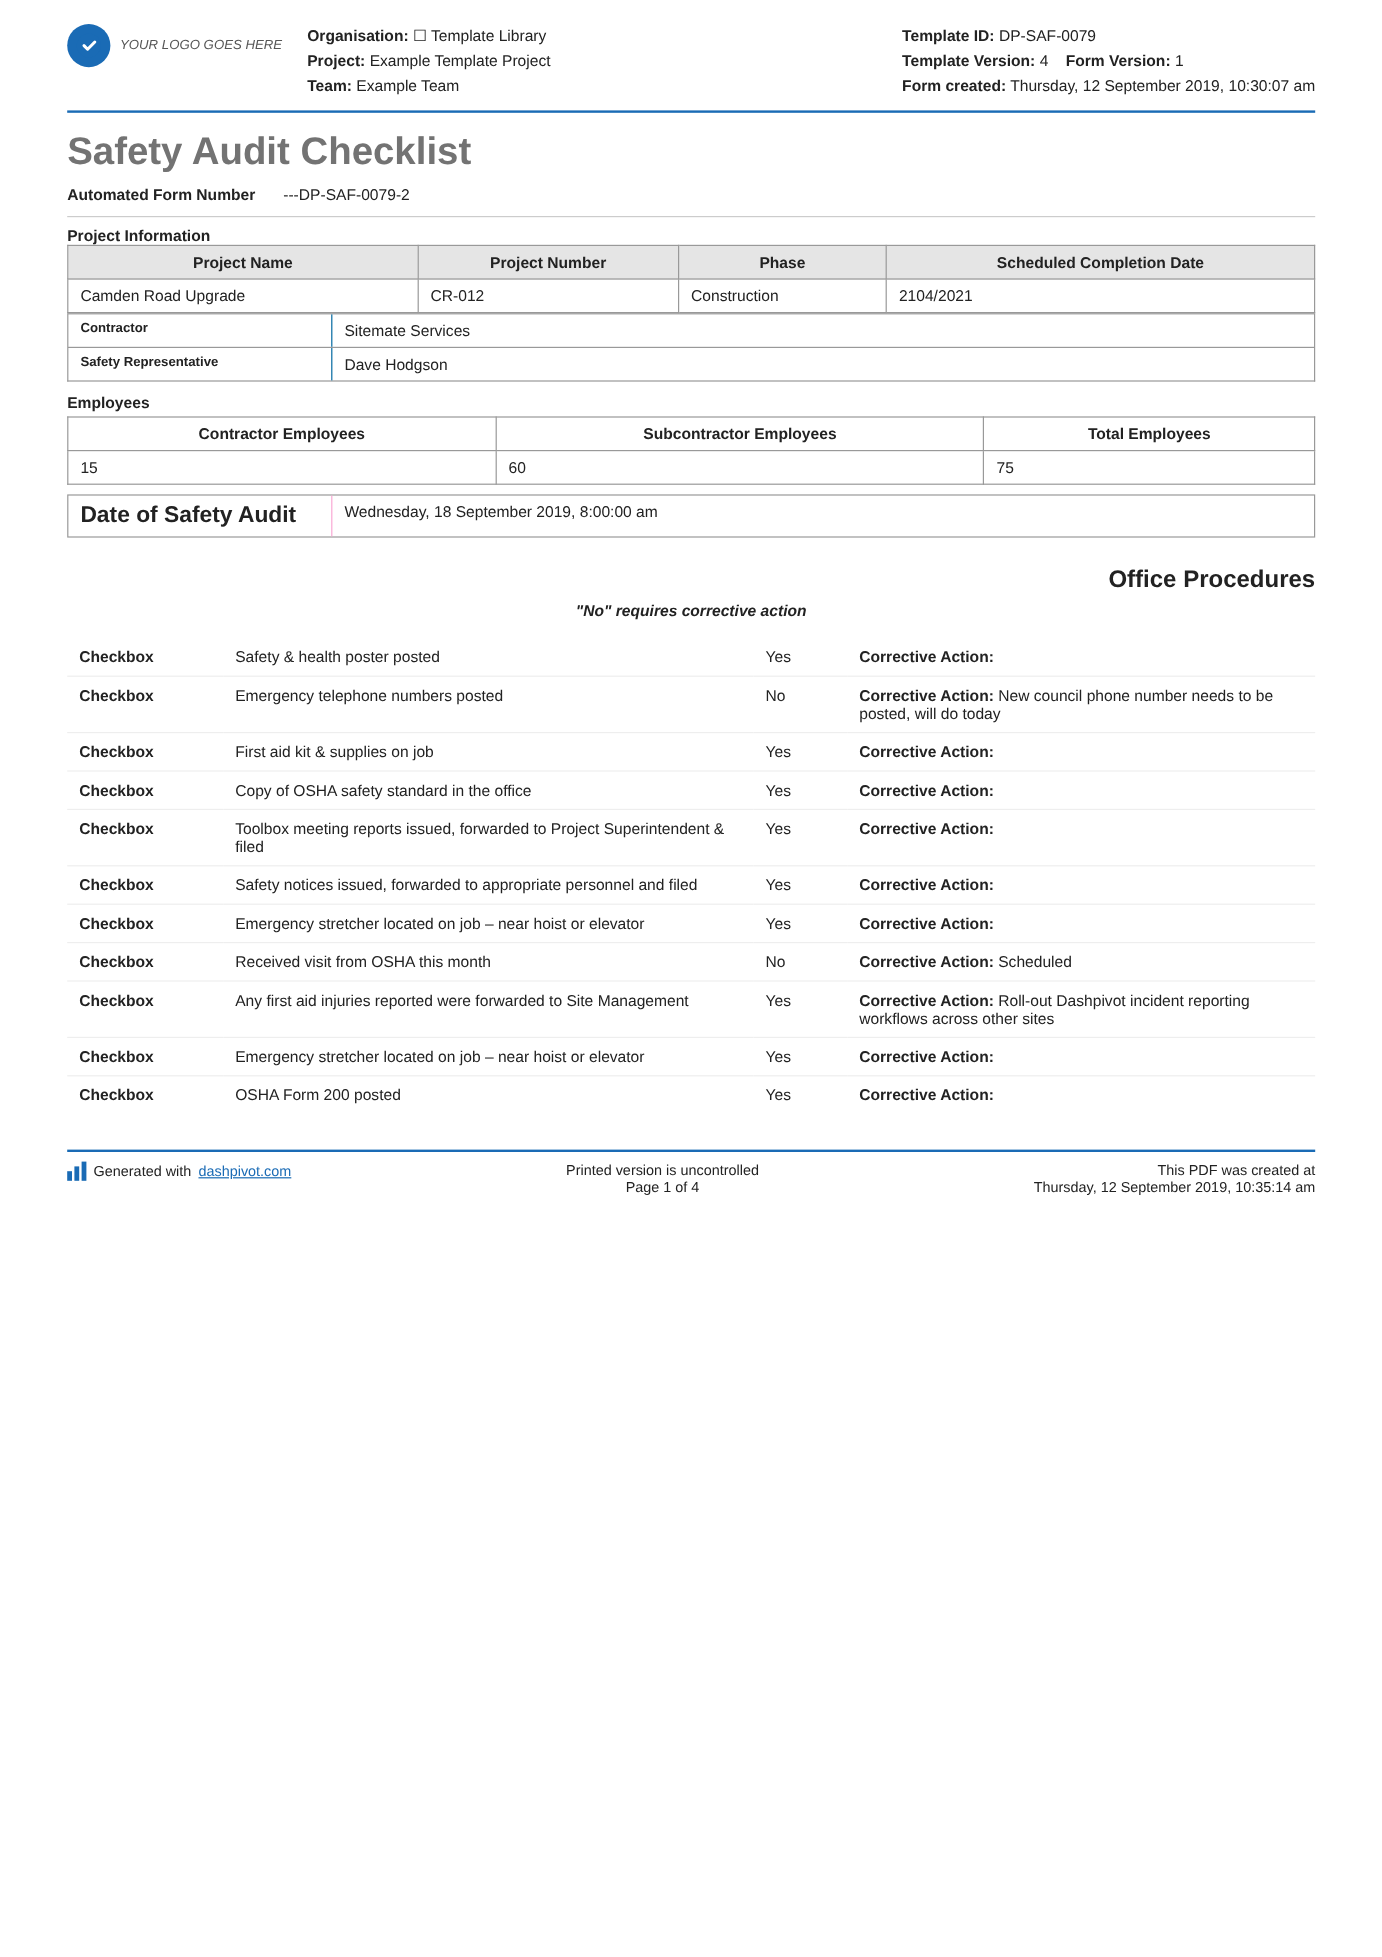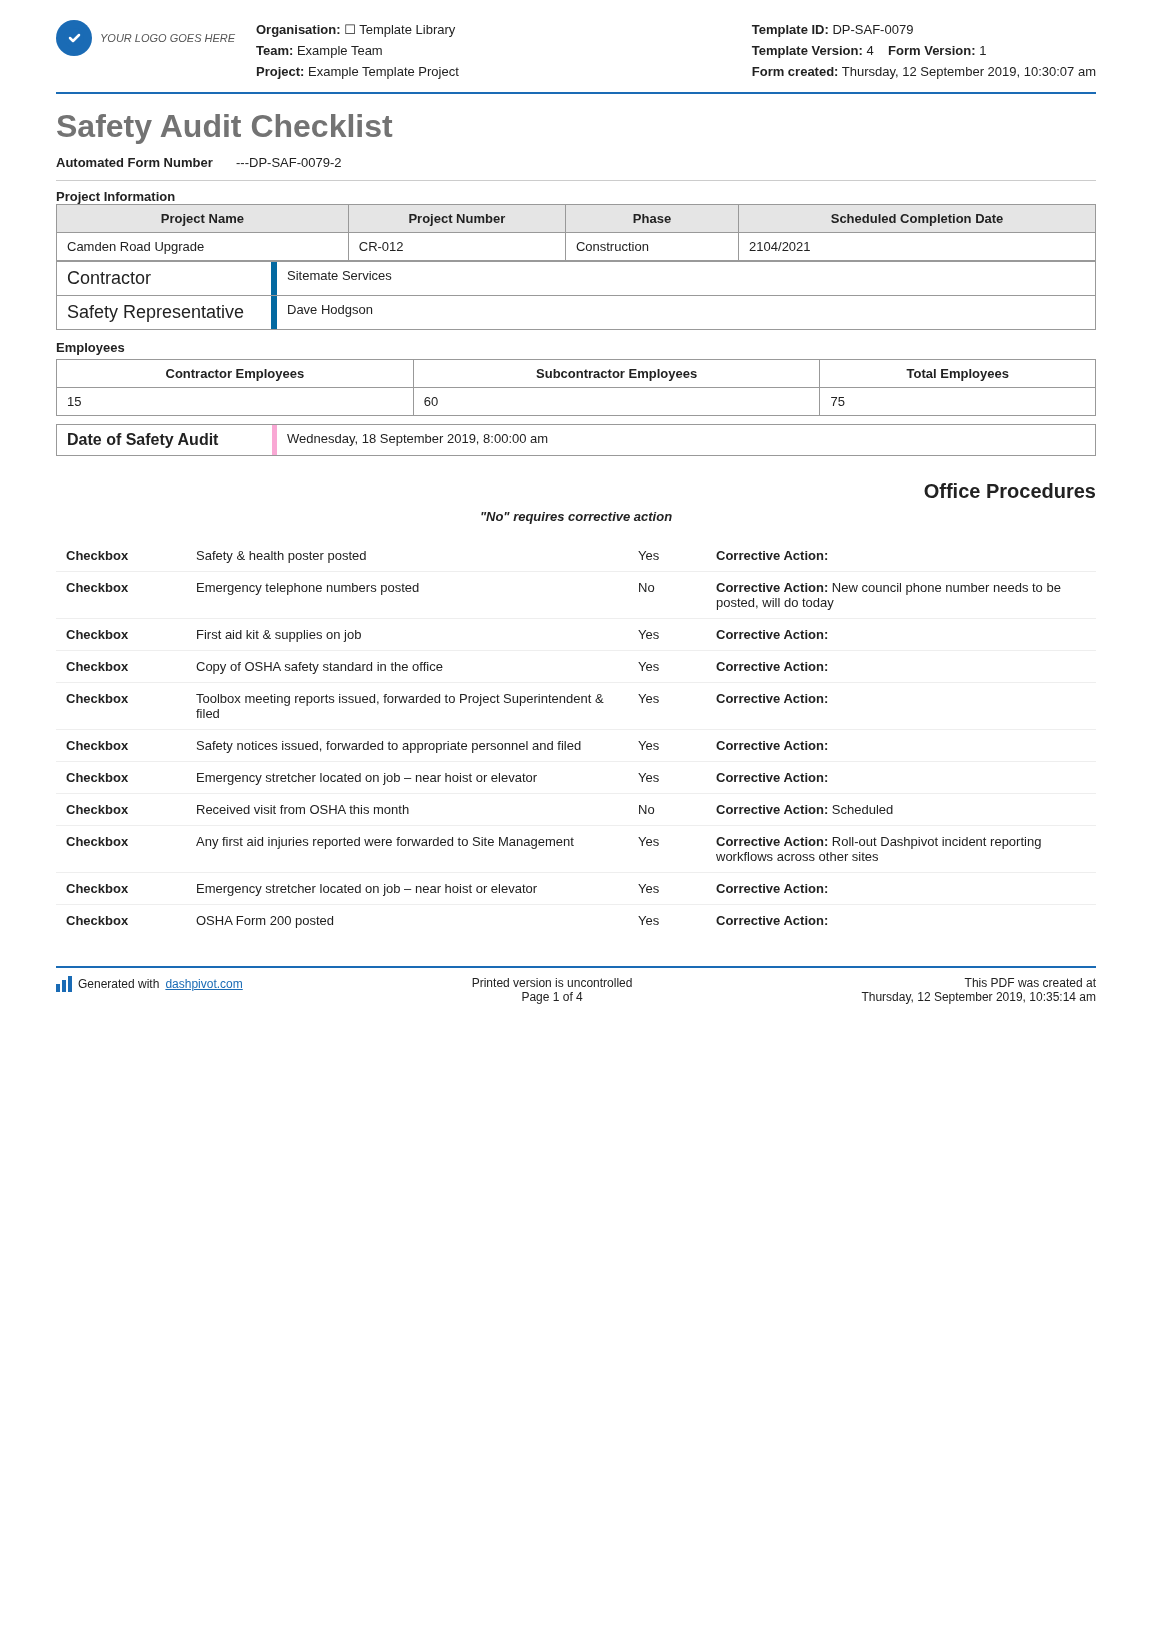--- a/index.html
+++ b/index.html
@@ -108,25 +108,25 @@
     
     .info-row {
       display: flex;
       border: 1px solid #999;
       border-top: none;
     }
     .info-row-first {
       border-top: 1px solid #999;
     }
     .info-label {
-      font-weight: normal;
+      font-weight: bold;
       min-width: 220px;
       padding: 6px 10px;
-      border-right: 6px solid #0369a1;
-      font-size: 18px;
+      border-right: 1px solid #0369a1;
+      font-size: 11px;
     }
     .info-value {
       padding: 6px 10px;
       font-size: 13px;
     }
     
     .employees-section {
       margin-top: 10px;
     }
     .employees-heading {
@@ -149,22 +149,22 @@
     
     .date-row {
       display: flex;
       margin-top: 8px;
       border: 1px solid #999;
     }
     .date-label {
       font-weight: bold;
       min-width: 220px;
       padding: 6px 10px;
-      border-right: 5px solid #f9a8d4;
-      font-size: 16px;
+      border-right: 1px solid #f9a8d4;
+      font-size: 19px;
     }
     .date-value {
       padding: 6px 10px;
       font-size: 13px;
     }
     
     .procedures-title {
       text-align: right;
       font-size: 20px;
       font-weight: bold;
@@ -263,26 +263,26 @@
         </svg>
       </div>
       <span class="logo-text">YOUR LOGO GOES HERE</span>
     </div>
     <div class="header-org">
       <div>
         <span class="label">Organisation:</span>
         <span>☐ Template Library</span>
       </div>
       <div>
+        <span class="label">Project:</span>
+        <span>Example Template Project</span>
+      </div>
+      <div>
         <span class="label">Team:</span>
         <span>Example Team</span>
-      </div>
-      <div>
-        <span class="label">Project:</span>
-        <span>Example Template Project</span>
       </div>
     </div>
     <div class="header-template">
       <div>
         <span class="label">Template ID:</span>
         <span>DP-SAF-0079</span>
       </div>
       <div>
         <span class="label">Template Version:</span>
         <span>4</span>

